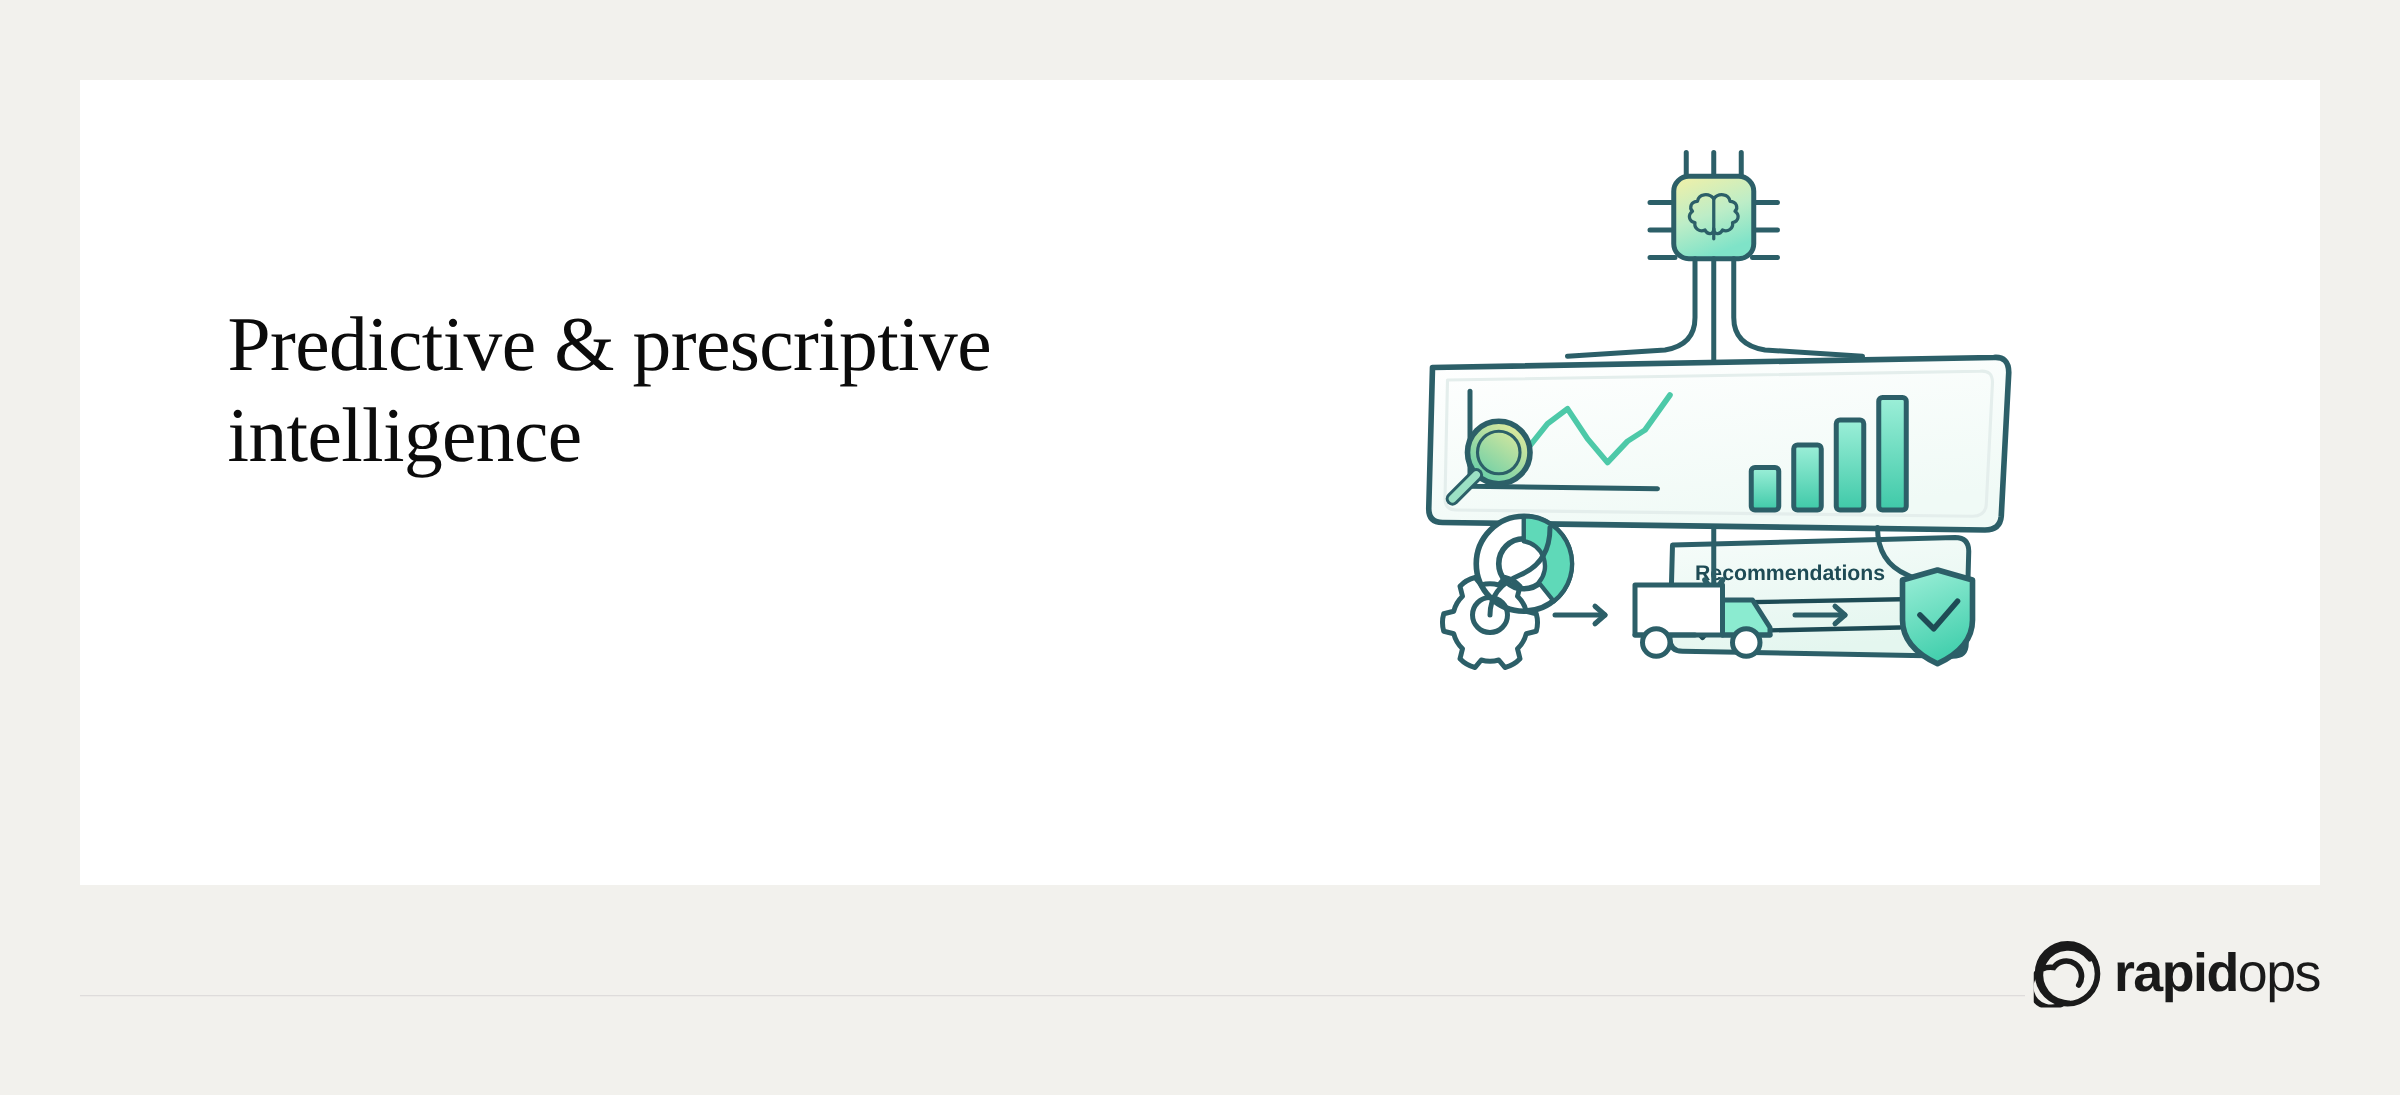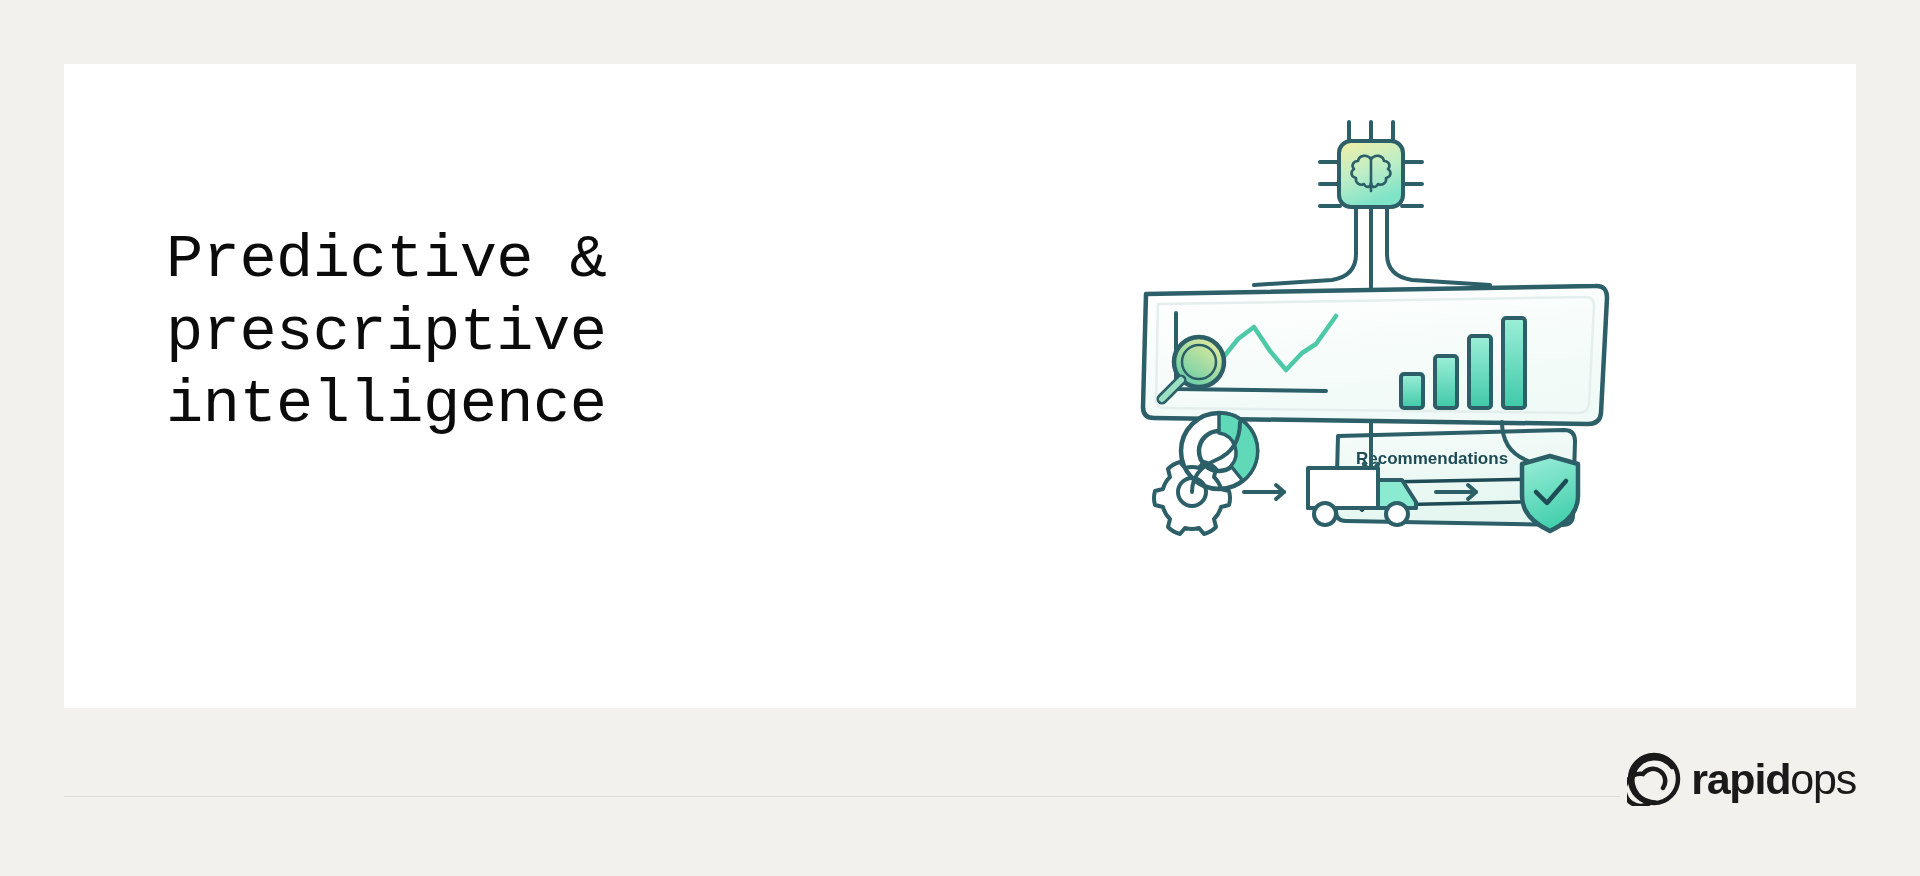--- a/index.html
+++ b/index.html
@@ -28,22 +28,22 @@
   }
 
   
   .text-col {
     position: absolute;
     left: 102px;      
     top: 160px;       
     width: 820px;
   }
   .headline {
-    margin: 0;
-    font-family: Liberation Mono, monospace;
+    margin: 16px;
+    font-family: Liberation Serif, serif;
     font-size: 62px;
     line-height: 1.17;
     font-weight: 400;
     letter-spacing: -0.5px;
     color: #0B0B0B;
     white-space: pre-line;
   }
   .subcopy {
     margin: 52px 0 0 0;
     font-family: "Liberation Sans", sans-serif;

